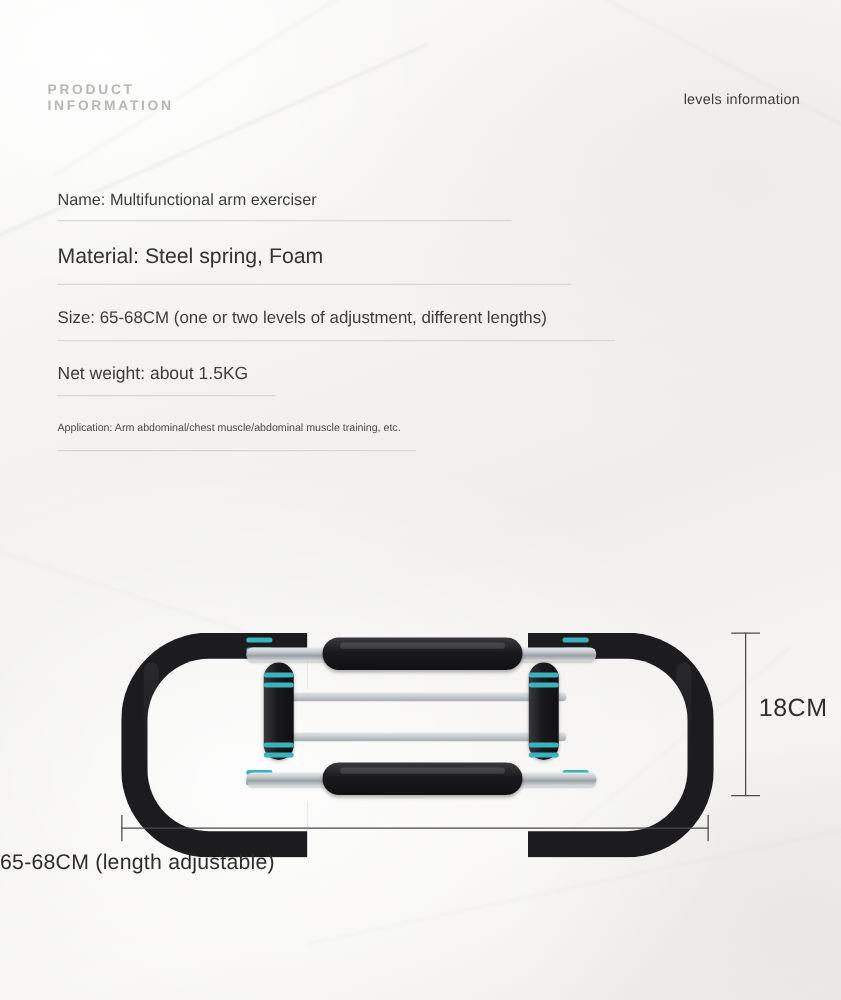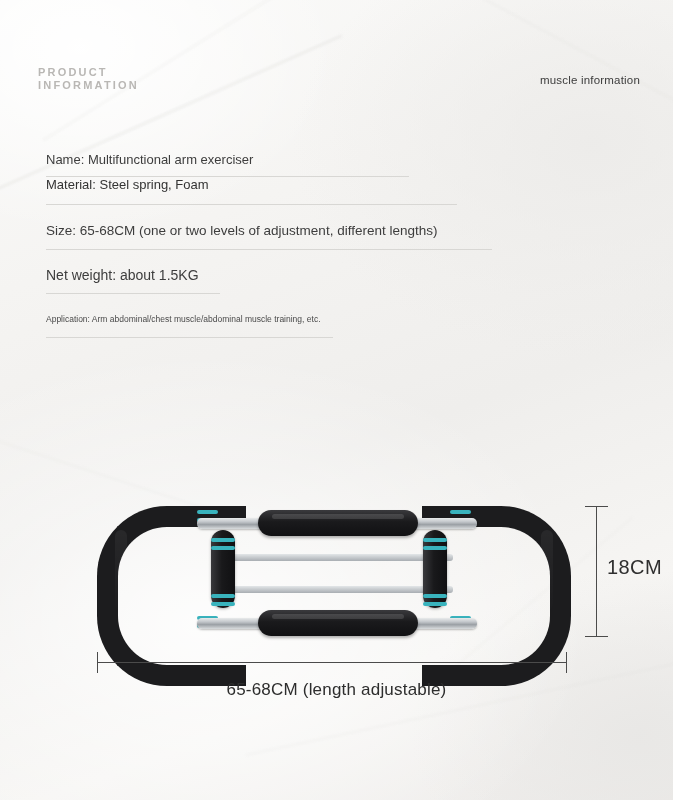--- a/index.html
+++ b/index.html
@@ -71,24 +71,24 @@
   .spec-text {
     color: #3d3d3d;
     white-space: nowrap;
   }
   .rule {
     height: 1px;
     background: #d8d7d4;
     margin-top: 9px;
   }
   .r0 .spec-text { font-size: 13px; }
-  .r0 { }
+  .r0 { margin-bottom: 18px; }
   .r0 .rule { width: 363px; }
 
-  .r1 .spec-text { font-size: 13px; color: #333; }
+  .r1 .spec-text { font-size: 17px; color: #333; }
   .r1 { margin-bottom: 18px; }
   .r1 .rule { width: 411px; margin-top: 12px; }
 
   .r2 .spec-text { font-size: 13.5px; }
   .r2 { margin-bottom: 17px; }
   .r2 .rule { width: 446px; margin-top: 11px; }
 
   .r3 .spec-text { font-size: 14px; }
   .r3 { margin-bottom: 20px; }
   .r3 .rule { width: 174px; margin-top: 10px; }
@@ -254,21 +254,20 @@
     background: #4b4b4b;
     top: 652px;
   }
   .vcap-l { left: 97px; }
   .vcap-r { left: 566px; }
   .dim-w-label {
     position: absolute;
     left: 0;
     right: 0;
     top: 680px;
-    text-align: center;
     font-size: 17px;
     color: #2d2d2d;
     letter-spacing: .2px;
   }
 </style>
 </head>
 <body>
 
 <div class="page">
 
@@ -277,21 +276,21 @@
   <div class="vein v3"></div>
   <div class="vein v4"></div>
   <div class="vein v5"></div>
   <div class="vein v6"></div>
 
   <div class="header-left">
     <div>PRODUCT</div>
     <div>INFORMATION</div>
   </div>
 
-  <div class="header-right">muscle information</div>
+  <div class="header-right">levels information</div>
 
   <div class="spec-list">
     <div class="spec-row r0">
       <div class="spec-text">Name: Multifunctional arm exerciser</div>
       <div class="rule"></div>
     </div>
     <div class="spec-row r1">
       <div class="spec-text">Material: Steel spring, Foam</div>
       <div class="rule"></div>
     </div>

